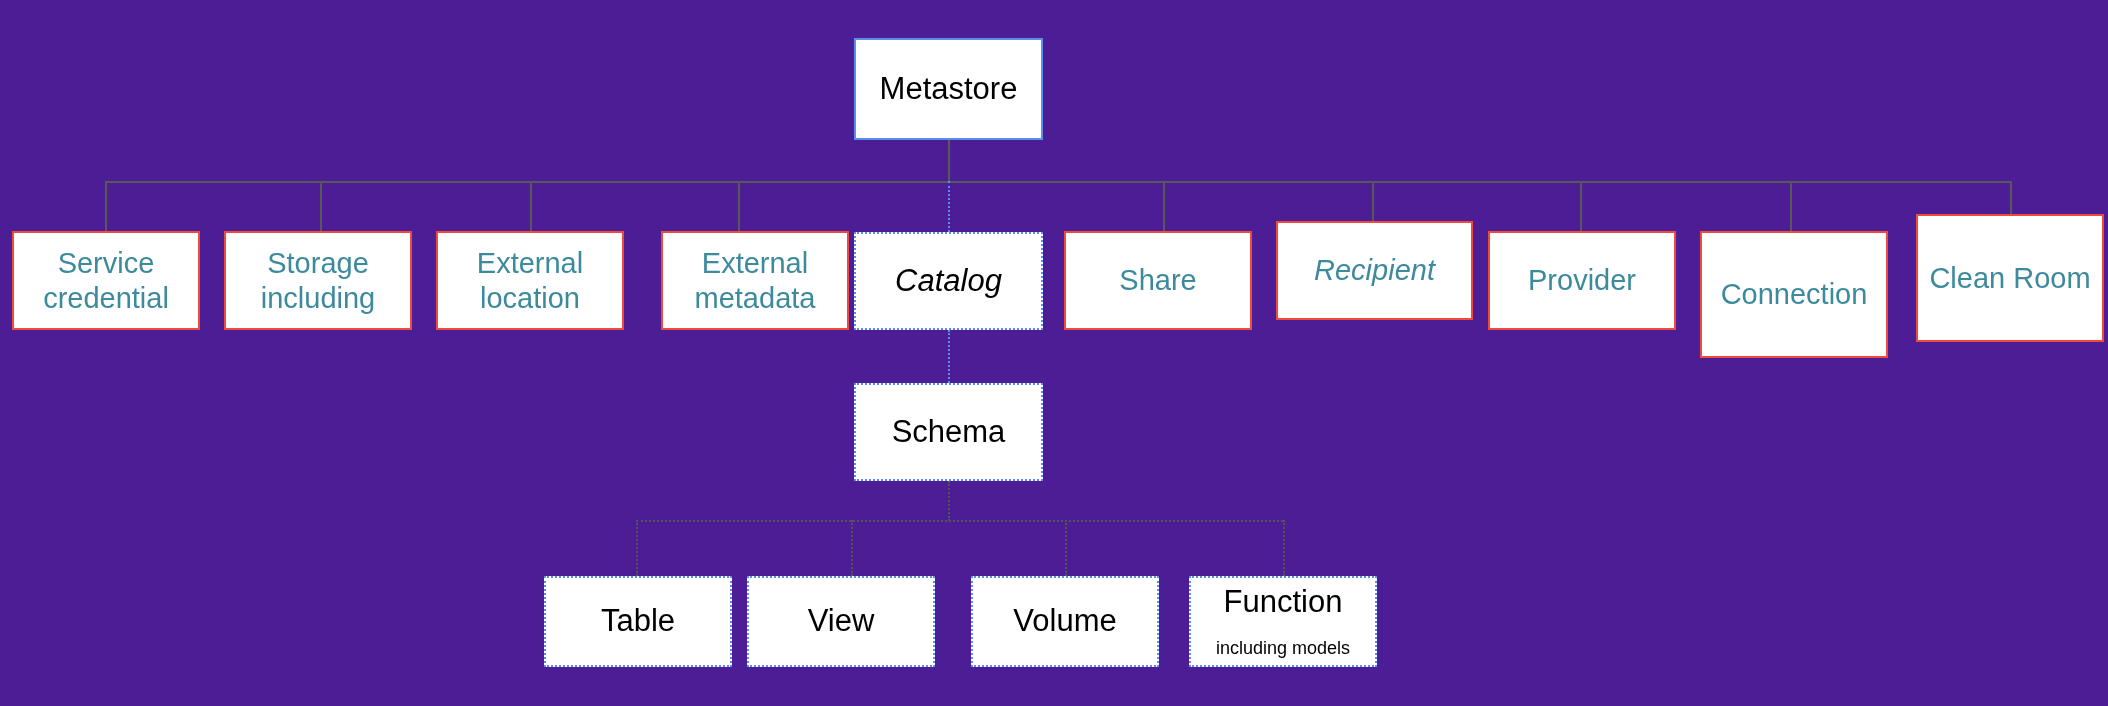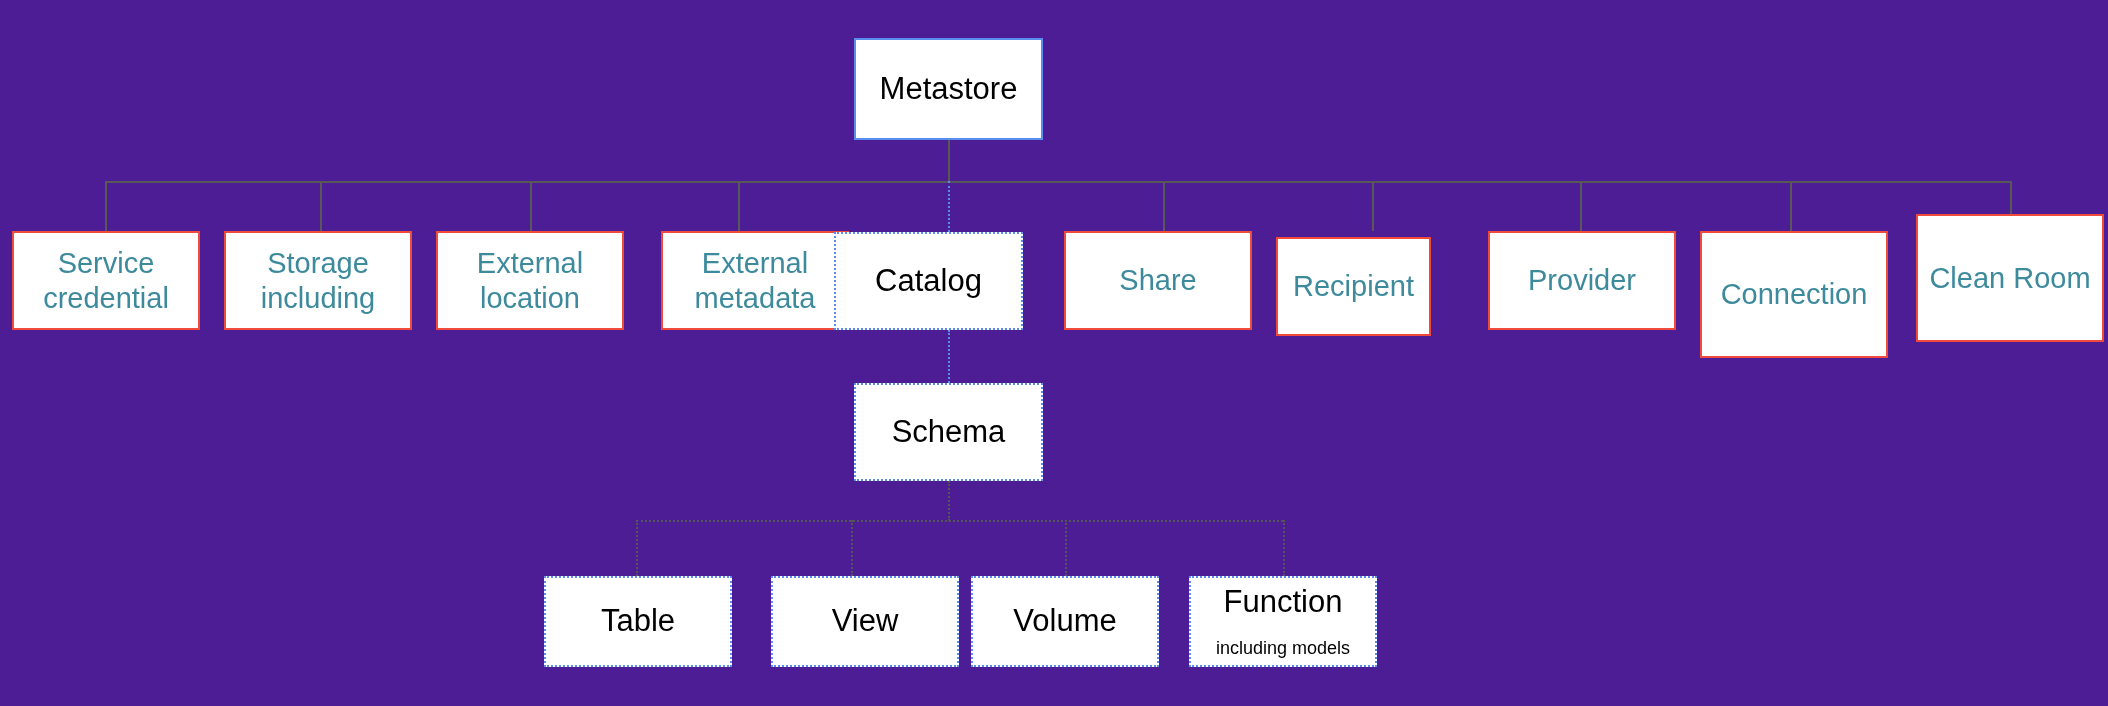--- a/index.html
+++ b/index.html
@@ -127,37 +127,37 @@
   </div>
 
   <div class="node secure" style="left:645px; top:231px; width:188px; height:99px;margin-left:16px;">
     <span class="label">External metadata</span>
   </div>
 
   <div class="node secure" style="left:1064px; top:231px; width:188px; height:99px;">
     <span class="label">Share</span>
   </div>
 
-  <div class="node secure" style="left:1276px; top:237px; width:155px; height:99px;">
+  <div class="node secure" style="left:1276px; top:221px; width:197px; height:99px;font-style:italic;">
     <span class="label">Recipient</span>
   </div>
 
   <div class="node secure" style="left:1488px; top:231px; width:188px; height:99px;">
     <span class="label">Provider</span>
   </div>
 
   <div class="node secure" style="left:1700px; top:231px; width:188px; height:127px;">
     <span class="label">Connection</span>
   </div>
 
   <div class="node secure" style="left:1916px; top:214px; width:188px; height:128px;">
     <span class="label">Clean Room</span>
   </div>
 
-  <div class="node data" style="left:834px; top:232px; width:189px; height:98px;">
+  <div class="node data" style="left:854px; top:232px; width:189px; height:98px;font-style:italic;">
     <span class="label">Catalog</span>
   </div>
 
   <div class="conn dot-v" style="left:948px; top:330px; height:53px;"></div>
 
   <div class="node data" style="left:854px; top:383px; width:189px; height:98px;">
     <span class="label">Schema</span>
   </div>
 
   <div class="conn dotdark-v" style="left:948px; top:481px; height:40px;"></div>
@@ -166,21 +166,21 @@
 
   <div class="conn dotdark-v" style="left:636px; top:520px; height:56px;"></div>
   <div class="conn dotdark-v" style="left:851px; top:520px; height:56px;"></div>
   <div class="conn dotdark-v" style="left:1065px; top:520px; height:56px;"></div>
   <div class="conn dotdark-v" style="left:1283px; top:520px; height:56px;"></div>
 
   <div class="node data" style="left:544px; top:576px; width:188px; height:91px;">
     <span class="label">Table</span>
   </div>
 
-  <div class="node data" style="left:771px; top:576px; width:188px; height:91px;">
+  <div class="node data" style="left:747px; top:576px; width:188px; height:91px;">
     <span class="label">View</span>
   </div>
 
   <div class="node data" style="left:971px; top:576px; width:188px; height:91px;">
     <span class="label">Volume</span>
   </div>
 
   <div class="node data" style="left:1189px; top:576px; width:188px; height:91px;">
     <span class="label">Function</span>
     <span class="sublabel">including models</span>

